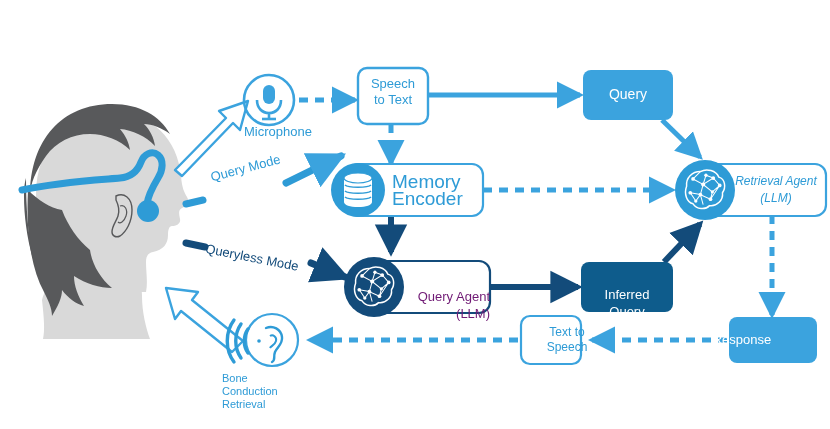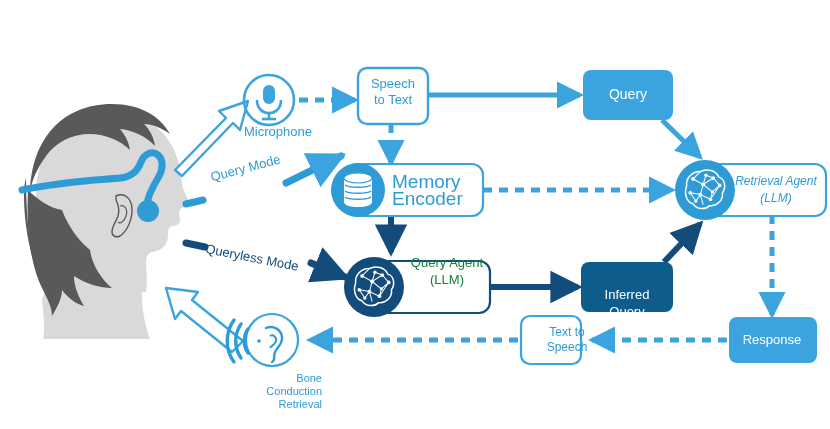--- a/index.html
+++ b/index.html
@@ -246,48 +246,48 @@
 
 <div style="position:absolute;left:583px;top:86px;width:90px;text-align:center;
             font-size:14px;color:#FFFFFF;">Query</div>
 
 <div style="position:absolute;left:392px;top:173px;width:90px;
             font-size:19px;line-height:17px;color:#2E9BD6;">
   <div>Memory</div>
   <div>Encoder</div>
 </div>
 
-<div style="position:absolute;left:404px;top:254px;width:86px;text-align:center;
-            font-size:13px;line-height:17px;color:#15803d;">
+<div style="position:absolute;left:404px;top:288px;width:86px;text-align:right;
+            font-size:13px;line-height:17px;color:#701a75;">
   <div>Query Agent</div>
   <div>(LLM)</div>
 </div>
 
 <div style="position:absolute;left:726px;top:173px;width:100px;text-align:center;
             font-size:12px;line-height:17px;color:#2E9BD6;font-style:italic;">
   <div>Retrieval Agent</div>
   <div>(LLM)</div>
 </div>
 
 <div style="position:absolute;left:581px;top:270px;width:92px;text-align:center;
             font-size:13px;line-height:17px;color:#FFFFFF;margin-top:16px;">
   <div>Inferred</div>
   <div>Query</div>
 </div>
 
-<div style="position:absolute;left:728px;top:332px;width:88px;text-align:center;
+<div style="position:absolute;left:698px;top:332px;width:88px;text-align:center;
             font-size:13px;color:#FFFFFF;">Response</div>
 
 <div style="position:absolute;left:521px;top:325px;width:60px;text-align:center;
             font-size:12px;line-height:15px;color:#2E9BD6;margin-left:16px;">
   <div>Text to</div>
   <div>Speech</div>
 </div>
 
-<div style="position:absolute;left:222px;top:372px;width:100px;text-align:right;
+<div style="position:absolute;left:222px;top:372px;width:100px;text-align:left;
             font-size:11px;line-height:13px;color:#2E9BD6;">
   <div>Bone</div>
   <div>Conduction</div>
   <div>Retrieval</div>
 </div>
 
 <div style="position:absolute;left:209px;top:170px;font-size:13px;color:#2E9BD6;
             transform:rotate(-15deg);transform-origin:left top;">Query Mode</div>
 
 <div style="position:absolute;left:207px;top:241px;font-size:13px;color:#134B7A;

